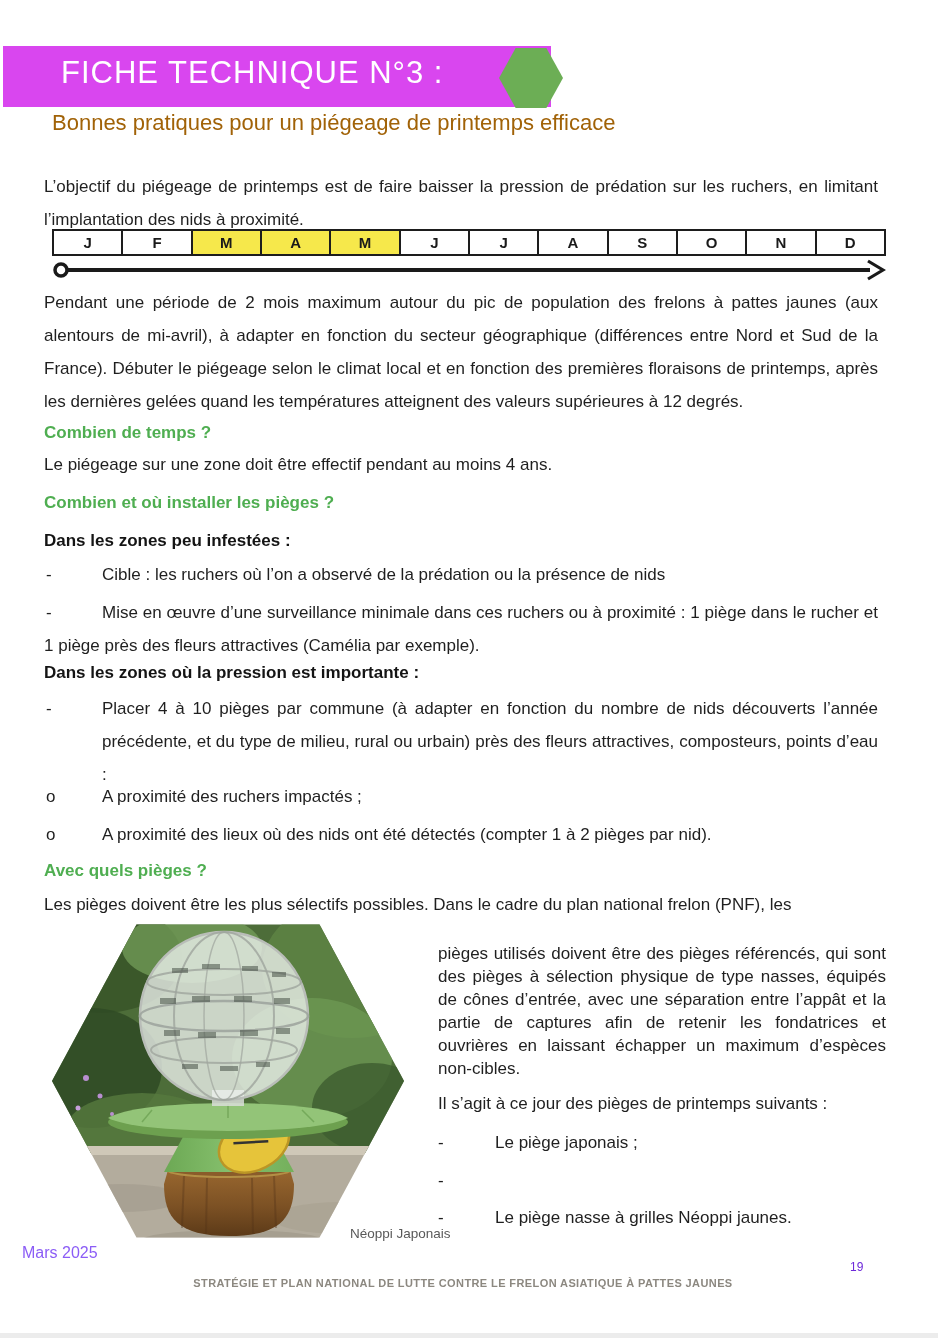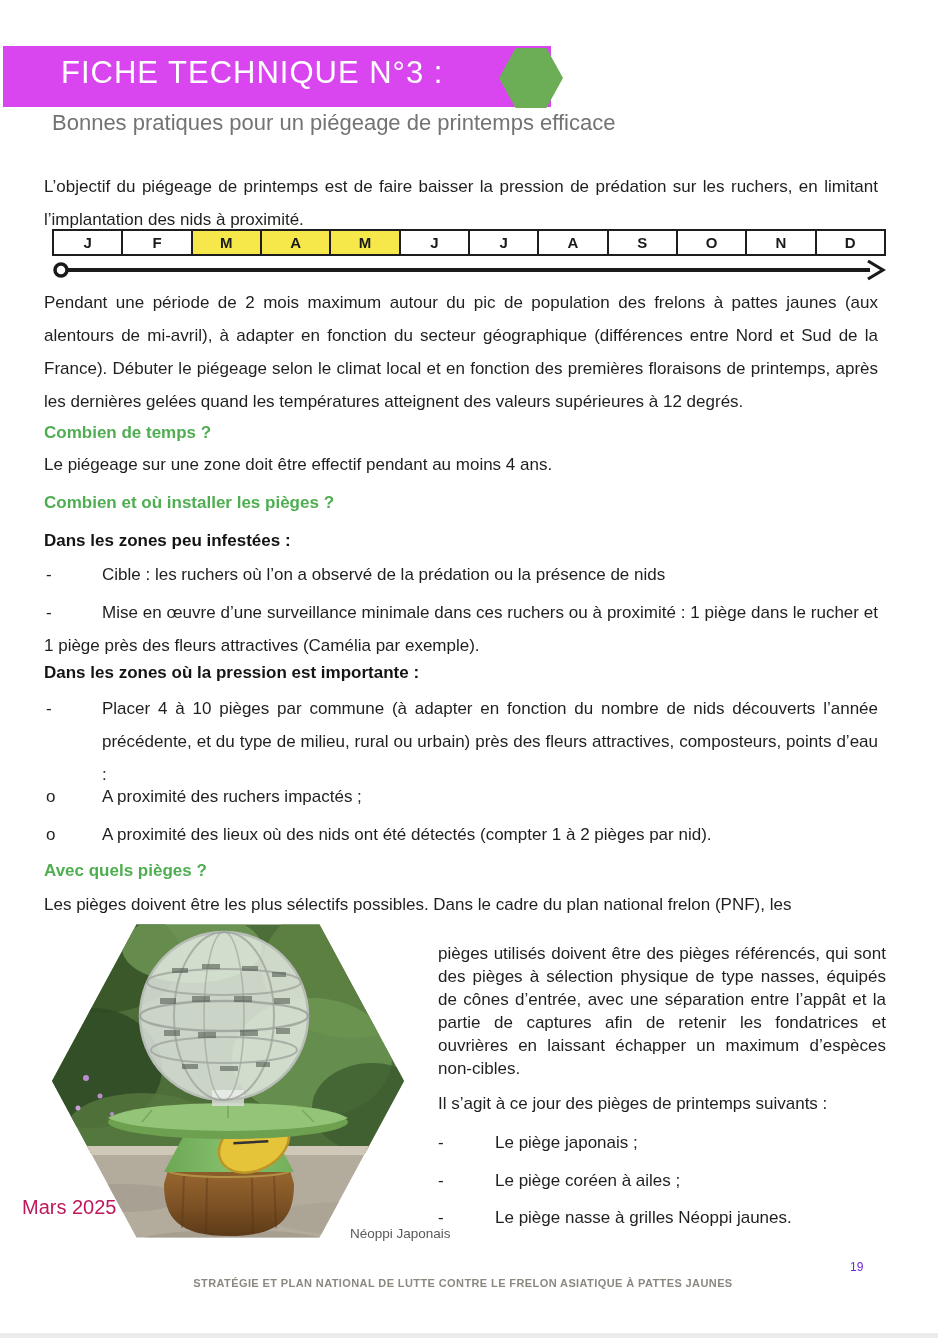--- a/index.html
+++ b/index.html
@@ -10,21 +10,21 @@
   
   #banner{position:absolute;left:3px;top:46px;width:548px;height:61px;background:#d946ef;}
   #banner-title{
     position:absolute;left:58px;top:9px;color:#ffffff;font-size:31px;letter-spacing:1px;font-weight:400;
     white-space:nowrap;
   }
   #banner-hex{
     position:absolute;left:499px;top:48px;width:64px;height:60px;background:#6CAE55;
     clip-path:polygon(0% 50%,26% 0%,74% 0%,100% 50%,74% 100%,26% 100%);
   }
-  #subtitle{position:absolute;left:52px;top:110px;font-size:22px;color:#737373;}
+  #subtitle{position:absolute;left:52px;top:110px;font-size:22px;color:#a16207;}
   
   .blk{position:absolute;left:44px;width:834px;font-size:17px;line-height:33px;}
   .just{text-align:justify;}
   .h-green{font-weight:bold;color:#4FAE51;}
   .h-black{font-weight:bold;color:#141414;}
   
   #calendar{
     position:absolute;left:52px;top:229px;width:834px;height:27px;
     display:flex;border:2px solid #1d1d1d;box-sizing:border-box;background:#ffffff;
   }
@@ -44,21 +44,21 @@
     position:absolute;left:52px;top:918px;width:352px;height:326px;
     clip-path:polygon(0% 50%,24% 2%,76% 2%,100% 50%,76% 98%,24% 98%);
   }
   #photo svg{display:block;}
   #photo-caption{position:absolute;left:350px;top:1226px;font-size:13.5px;color:#595959;}
   
   .rcol{position:absolute;left:438px;width:448px;font-size:17px;line-height:23px;}
   .rcol .btext{margin-left:57px;}
   .rcol .marker{left:0;}
   
-  #footer-date{position:absolute;left:22px;top:1196px;font-size:20px;color:#be185d;}
+  #footer-date{position:absolute;left:22px;top:1244px;font-size:16px;color:#8b5cf6;}
   #footer-title{
     position:absolute;left:0;right:12px;top:1277px;text-align:center;
     font-size:11px;font-weight:bold;color:#8C8880;letter-spacing:0.4px;
   }
   #page-number{position:absolute;left:850px;top:1260px;font-size:12px;color:#6d28d9;}
   #bottom-strip{position:absolute;left:0;bottom:0;width:938px;height:5px;background:#ececec;}
 </style>
 </head>
 <body>
 
@@ -212,21 +212,20 @@
 
   <div class="rcol" style="top:1092px;">Il s’agit à ce jour des pièges de printemps suivants :</div>
   <div class="rcol just" style="top:942px;">pièges utilisés doivent être des pièges référencés, qui sont des pièges à sélection physique de type nasses, équipés de cônes d’entrée, avec une séparation entre l’appât et la partie de captures afin de retenir les fondatrices et ouvrières en laissant échapper un maximum d’espèces non-cibles.</div>
 
   <div class="rcol" style="top:1131px;">
     <span class="marker">-</span>
     <div class="btext">Le piège japonais ;</div>
   </div>
   <div class="rcol" style="top:1169px;">
     <span class="marker">-</span>
-    <div class="btext">Le piège coréen à ailes ;</div>
   </div>
   <div class="rcol" style="top:1206px;">
     <span class="marker">-</span>
     <div class="btext">Le piège nasse à grilles Néoppi jaunes.</div>
   </div>
 
   <div id="footer-date">Mars 2025</div>
   <div id="footer-title">STRATÉGIE ET PLAN NATIONAL DE LUTTE CONTRE LE FRELON ASIATIQUE À PATTES JAUNES</div>
   <div id="page-number">19</div>
   <div id="bottom-strip"></div>

